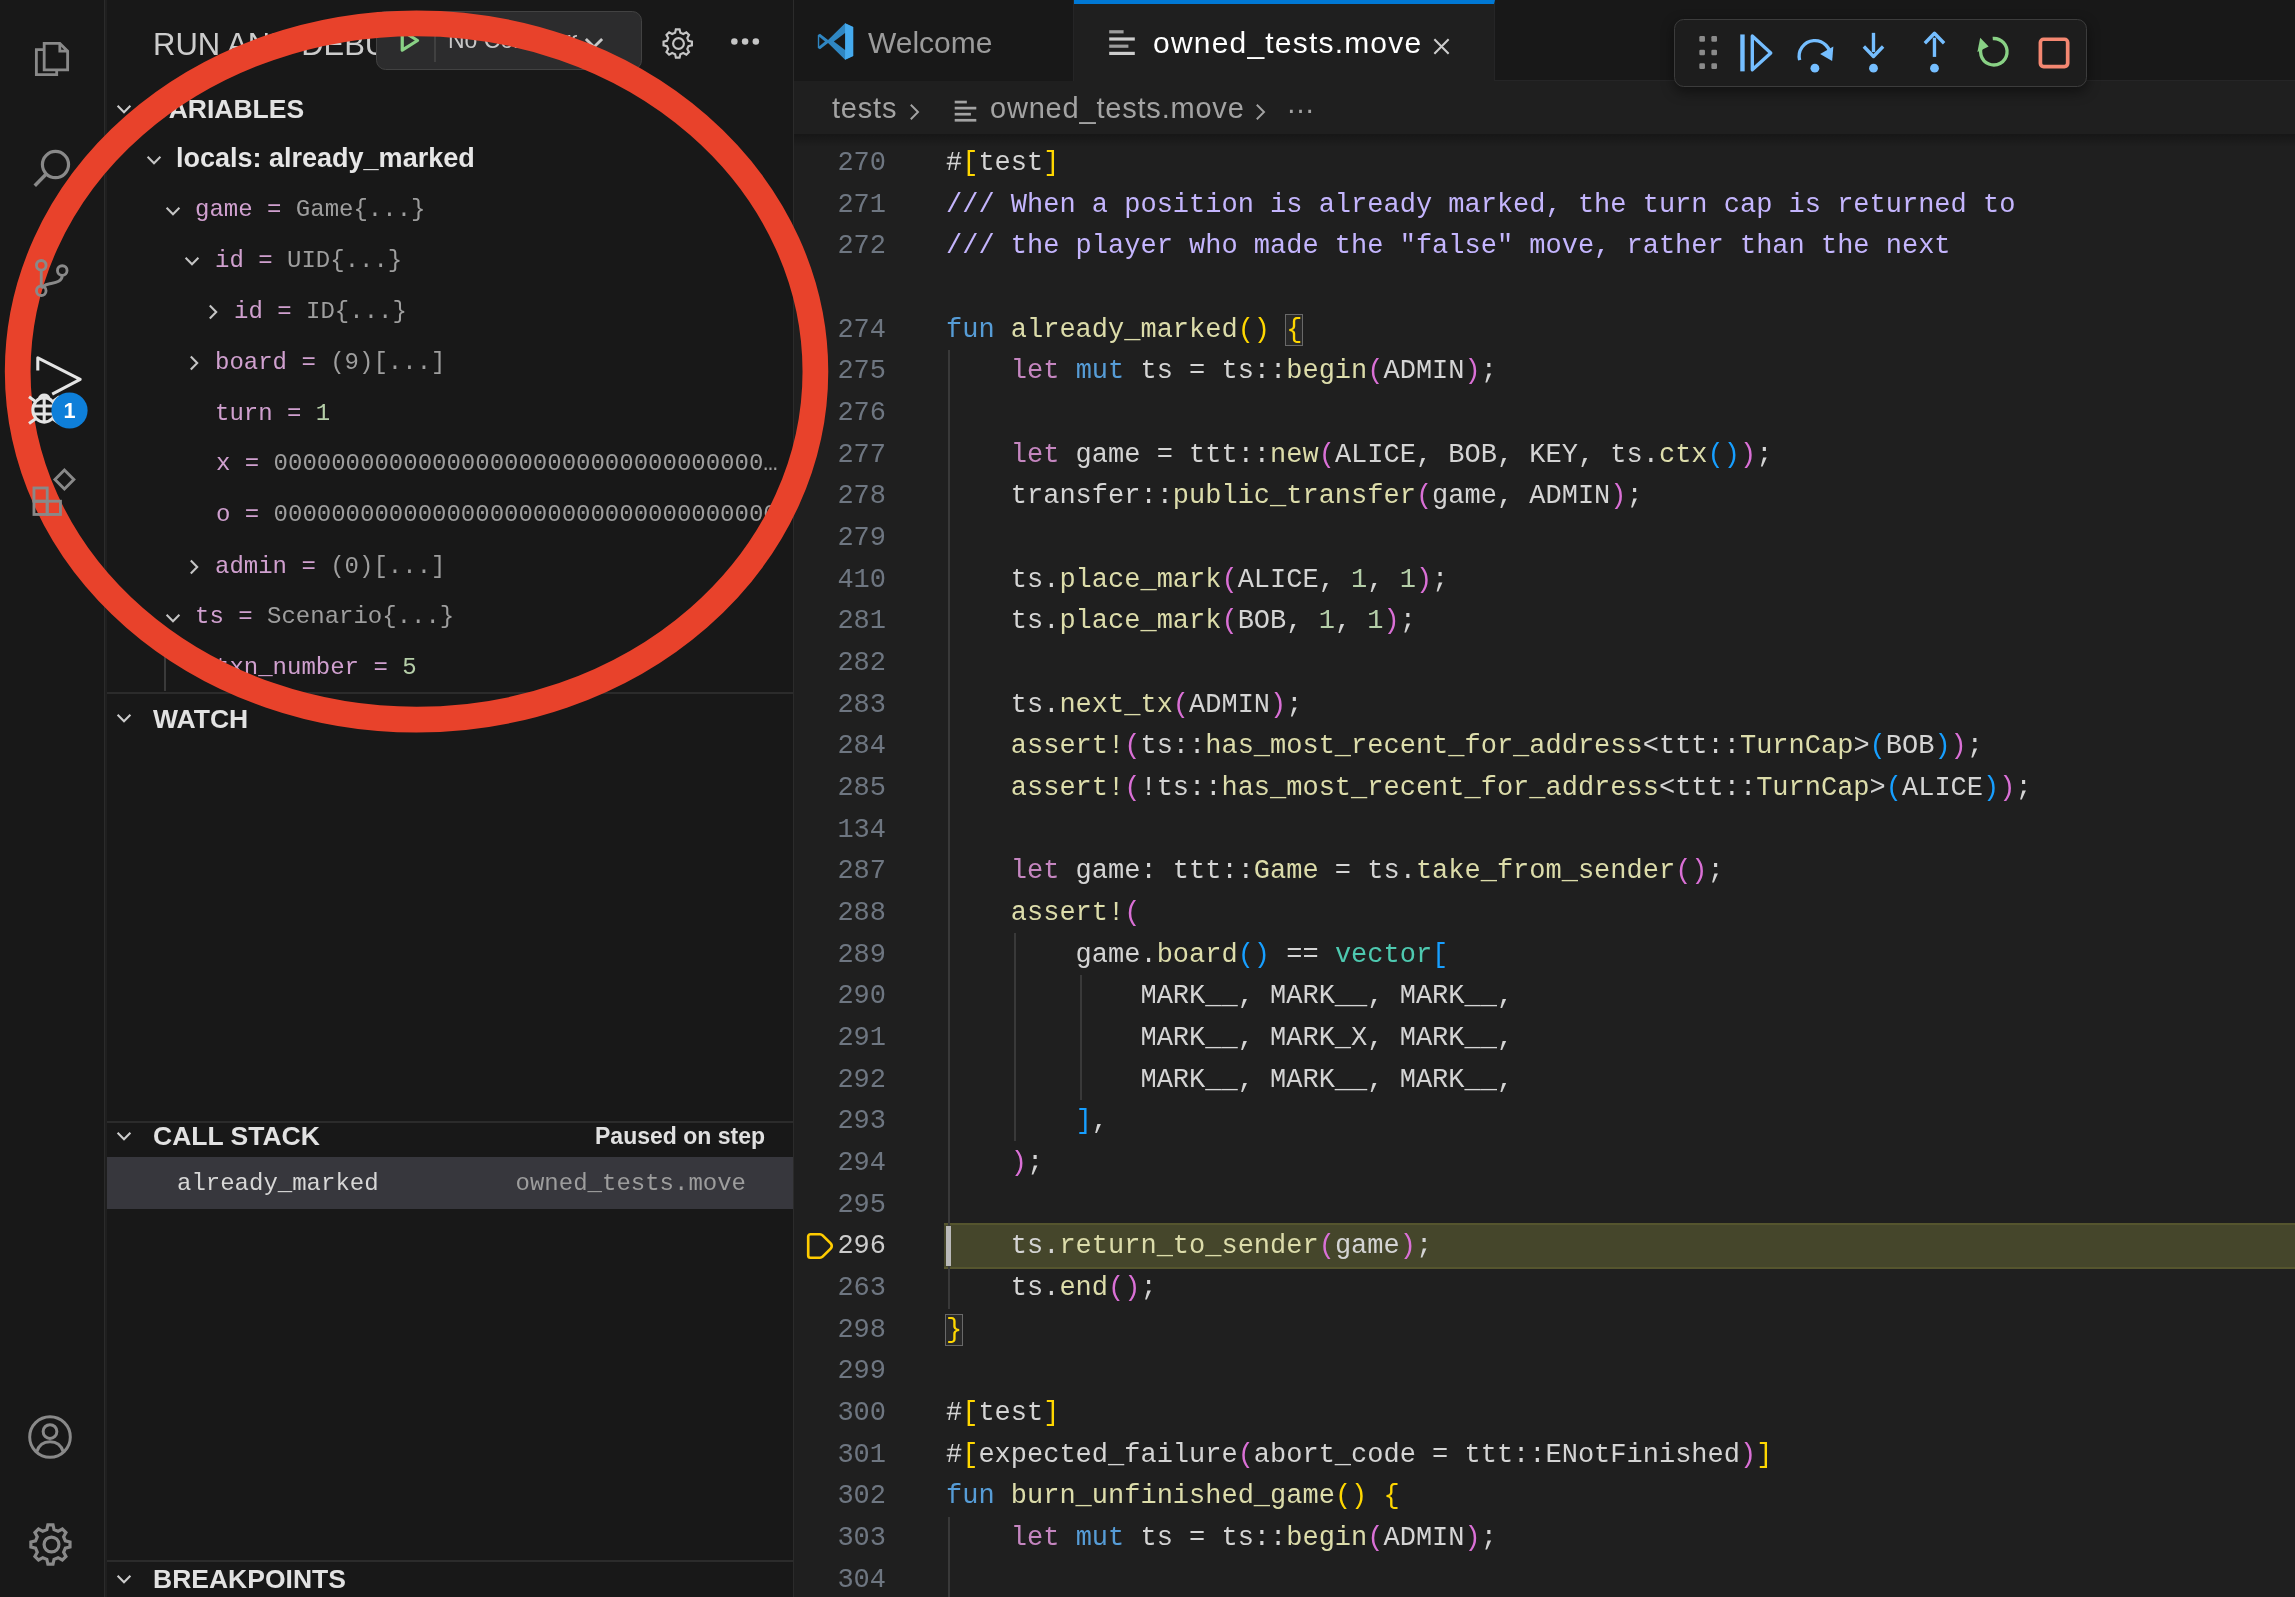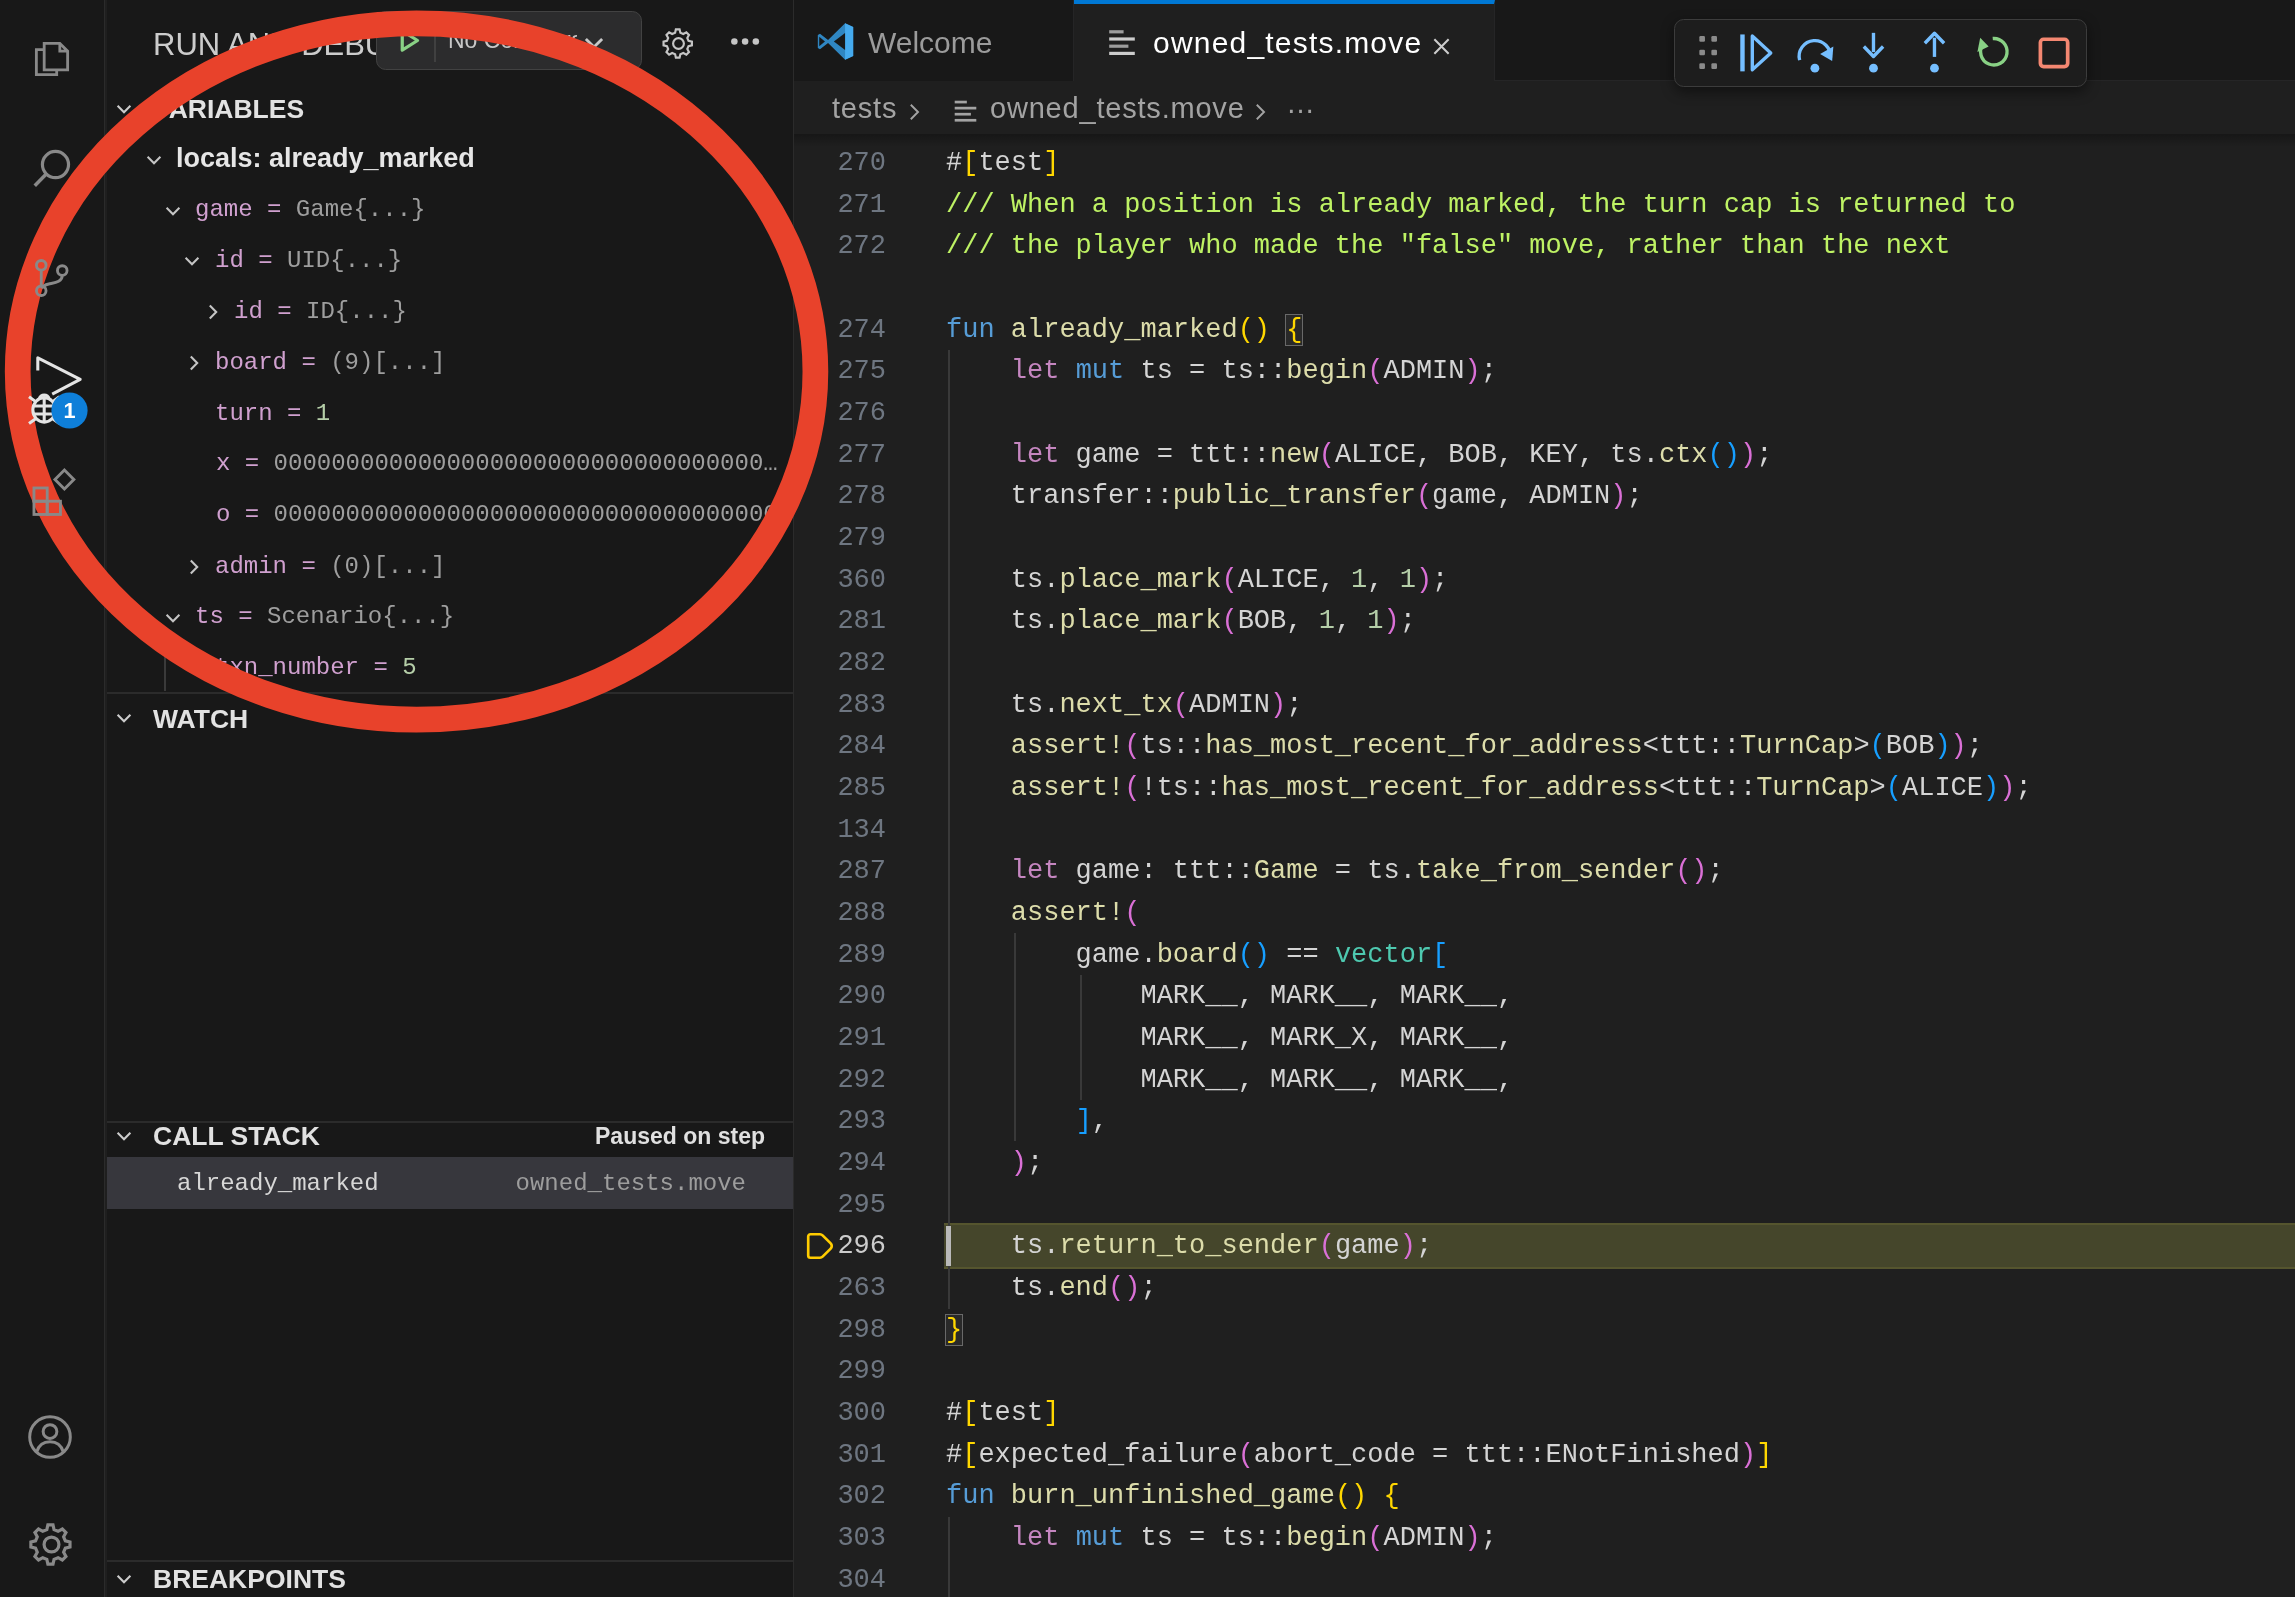--- a/index.html
+++ b/index.html
@@ -18,21 +18,21 @@
 #editor{position:absolute;left:794px;top:0;width:1502px;height:1597px;background:#1f1f1f}
 #tabs{position:absolute;left:0;top:0;width:1502px;height:81px;background:#181818;border-bottom:0.8px solid #252526}
 #tabwelcome{position:absolute;left:0;top:0;width:280px;height:81px;background:#181818;border-right:1.6px solid #252526}
 #tabactive{position:absolute;left:280px;top:0;width:421px;height:82px;background:#1f1f1f;border-top:4px solid #0078d4;border-right:1.6px solid #252526}
 #crumbs{position:absolute;left:0;top:81px;width:1502px;height:52px;background:#1f1f1f;color:#a3a3a3;font-size:29px;letter-spacing:0.8px}
 #crumbshadow{position:absolute;left:0;top:134px;width:1502px;height:13px;background:linear-gradient(rgba(0,0,0,.28),rgba(0,0,0,0))}
 #code{position:absolute;left:0;top:142px;width:1502px;height:1457px;font-family:"Liberation Mono",monospace;font-size:27px}
 .row{position:absolute;left:0;width:1502px;height:42px;line-height:42px;white-space:pre}
 .ln{position:absolute;left:0;width:92px;text-align:right;color:#6e7681}
 .ct{position:absolute;left:152px;white-space:pre;color:#d4d4d4}
-.kb{color:#569cd6}.kp{color:#c586c0}.fy{color:#dcdcaa}.cm{color:#bef264}.nm{color:#b5cea8}.tl{color:#4ec9b0}
+.kb{color:#569cd6}.kp{color:#c586c0}.fy{color:#dcdcaa}.cm{color:#c4b5fd}.nm{color:#b5cea8}.tl{color:#4ec9b0}
 .g0{color:#ffd700}.g1{color:#da70d6}.g2{color:#179fff}
 .bm{outline:1.6px solid #696969;background:rgba(105,105,105,.13)}
 .guide{position:absolute;width:1.6px;background:#393939}
 
 #dbgbar{position:absolute;left:880px;top:18.5px;width:413px;height:68px;background:#1d1d1d;border:1.6px solid #3c3c3c;border-radius:9.7px;box-shadow:0 4.8px 13px rgba(0,0,0,.45)}
 </style></head>
 <body>
 <div id="stage">
 
 <div id="actbar">
@@ -235,21 +235,21 @@
         </svg>
     <div class="row" style="top:0"><span class="ln">270</span><span class="ct">#<span class="g0">[</span>test<span class="g0">]</span></span></div>
     <div class="row" style="top:42px"><span class="ln">271</span><span class="ct cm">/// When a position is already marked, the turn cap is returned to</span></div>
     <div class="row" style="top:83px"><span class="ln">272</span><span class="ct cm">/// the player who made the "false" move, rather than the next</span></div>
     <div class="row" style="top:167px"><span class="ln">274</span><span class="ct"><span class="kb">fun</span> <span class="fy">already_marked</span><span class="g0">()</span> <span class="g0 bm">{</span></span></div>
     <div class="row" style="top:208px"><span class="ln">275</span><span class="ct">    <span class="kp">let</span> <span class="kb">mut</span> ts = ts::<span class="fy">begin</span><span class="g1">(</span>ADMIN<span class="g1">)</span>;</span></div>
     <div class="row" style="top:250px"><span class="ln">276</span></div>
     <div class="row" style="top:292px"><span class="ln">277</span><span class="ct">    <span class="kp">let</span> game = ttt::<span class="fy">new</span><span class="g1">(</span>ALICE, BOB, KEY, ts.<span class="fy">ctx</span><span class="g2">()</span><span class="g1">)</span>;</span></div>
     <div class="row" style="top:333px"><span class="ln">278</span><span class="ct">    transfer::<span class="fy">public_transfer</span><span class="g1">(</span>game, ADMIN<span class="g1">)</span>;</span></div>
     <div class="row" style="top:375px"><span class="ln">279</span></div>
-    <div class="row" style="top:417px"><span class="ln">360</span><span class="ct">    ts.<span class="fy">place_mark</span><span class="g1">(</span>ALICE, <span class="nm">1</span>, <span class="nm">1</span><span class="g1">)</span>;</span></div>
+    <div class="row" style="top:417px"><span class="ln">410</span><span class="ct">    ts.<span class="fy">place_mark</span><span class="g1">(</span>ALICE, <span class="nm">1</span>, <span class="nm">1</span><span class="g1">)</span>;</span></div>
     <div class="row" style="top:458px"><span class="ln">281</span><span class="ct">    ts.<span class="fy">place_mark</span><span class="g1">(</span>BOB, <span class="nm">1</span>, <span class="nm">1</span><span class="g1">)</span>;</span></div>
     <div class="row" style="top:500px"><span class="ln">282</span></div>
     <div class="row" style="top:542px"><span class="ln">283</span><span class="ct">    ts.<span class="fy">next_tx</span><span class="g1">(</span>ADMIN<span class="g1">)</span>;</span></div>
     <div class="row" style="top:583px"><span class="ln">284</span><span class="ct">    <span class="fy">assert!</span><span class="g1">(</span>ts::<span class="fy">has_most_recent_for_address</span>&lt;ttt::<span class="fy">TurnCap</span>&gt;<span class="g2">(</span>BOB<span class="g2">)</span><span class="g1">)</span>;</span></div>
     <div class="row" style="top:625px"><span class="ln">285</span><span class="ct">    <span class="fy">assert!</span><span class="g1">(</span>!ts::<span class="fy">has_most_recent_for_address</span>&lt;ttt::<span class="fy">TurnCap</span>&gt;<span class="g2">(</span>ALICE<span class="g2">)</span><span class="g1">)</span>;</span></div>
     <div class="row" style="top:667px"><span class="ln">134</span></div>
     <div class="row" style="top:708px"><span class="ln">287</span><span class="ct">    <span class="kp">let</span> game: ttt::<span class="fy">Game</span> = ts.<span class="fy">take_from_sender</span><span class="g1">()</span>;</span></div>
     <div class="row" style="top:750px"><span class="ln">288</span><span class="ct">    <span class="fy">assert!</span><span class="g1">(</span></span></div>
     <div class="row" style="top:792px"><span class="ln">289</span><span class="ct">        game.<span class="fy">board</span><span class="g2">()</span> == <span class="tl">vector</span><span class="g2">[</span></span></div>
     <div class="row" style="top:833px"><span class="ln">290</span><span class="ct">            MARK__, MARK__, MARK__,</span></div>

